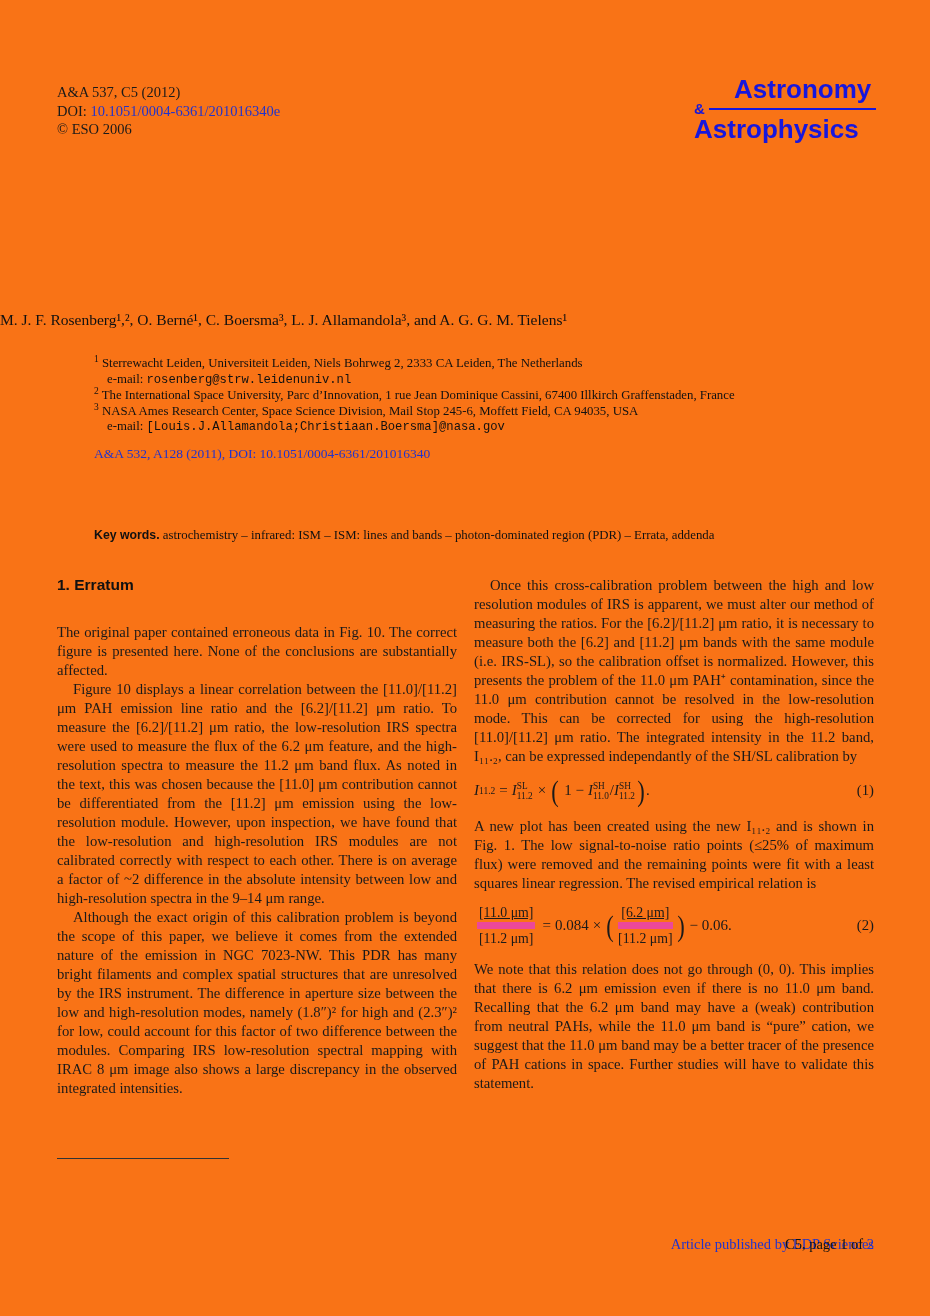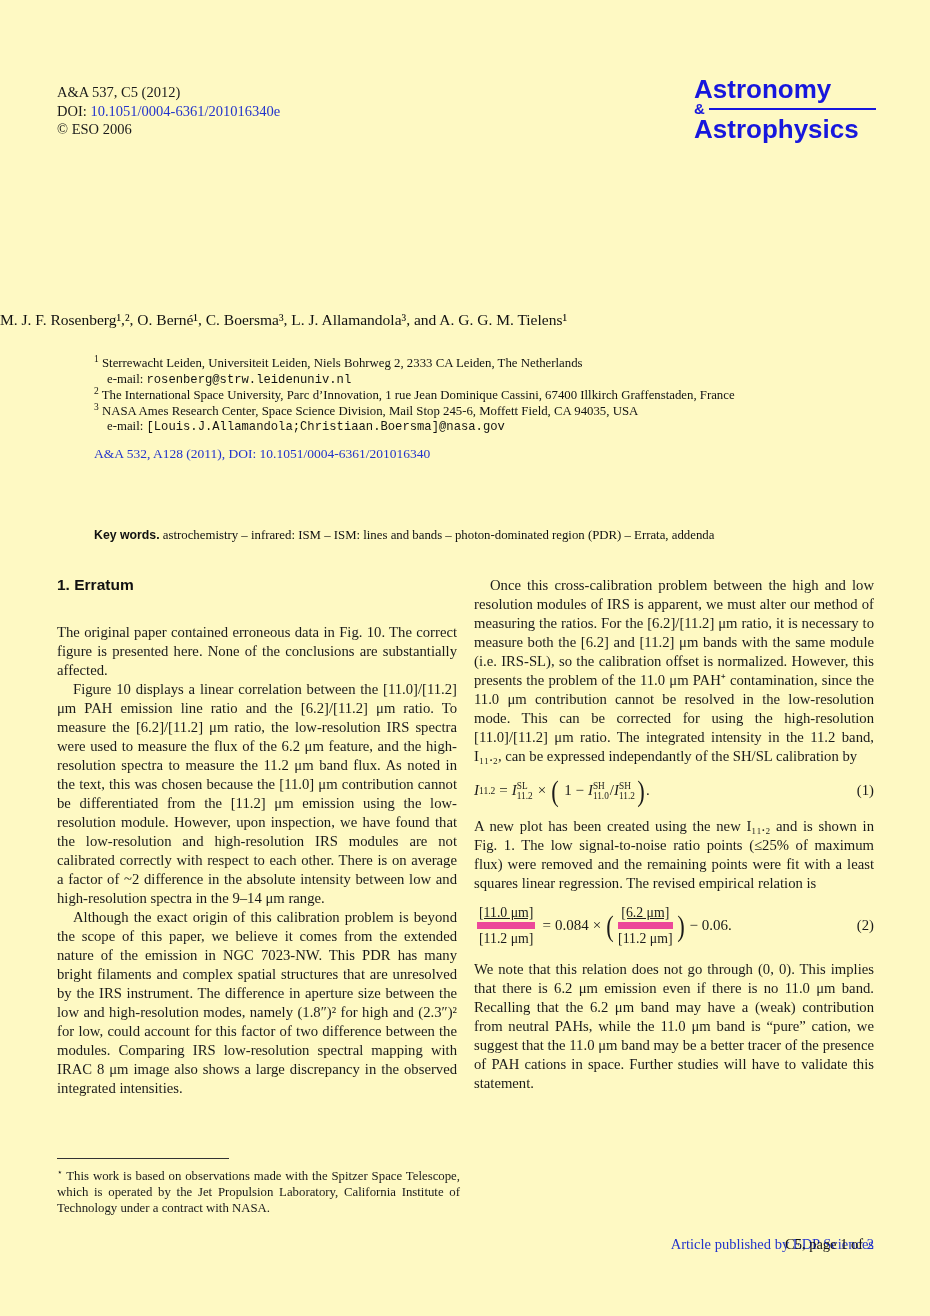--- a/index.html
+++ b/index.html
@@ -1,38 +1,38 @@
 <!DOCTYPE html>
 <html><head>
 <meta charset="utf-8">
 <style>
   * { margin:0; padding:0; box-sizing:border-box; }
   html,body { background:#e8e8e8; }
   .page {
     position:relative;
     width:930px; height:1316px;
     margin:0 auto;
-    background:#fef9c3;
+    background:#f97316;
     font-family:"Liberation Serif", serif;
     color:#1a1a1a;
     overflow:hidden;
   }
   a, .link { color:#2233cc; text-decoration:none; }
 
   
   .header-left {
     position:absolute; left:57px; top:83px;
     font-size:14.5px; line-height:18.5px;
   }
   .logo {
     position:absolute; left:694px; top:76px; width:182px;
     font-family:"Liberation Sans", sans-serif;
     font-weight:bold; color:#1717dd; line-height:1;
   }
-  .logo-line1 { font-size:26px; letter-spacing:0px; }
+  .logo-line1 { font-size:26px; letter-spacing:0px;margin-left:40px; }
   .logo-mid { display:flex; align-items:center; height:12px; margin:1px 0 1px 0; }
   .logo-amp { font-size:15px; line-height:10px; }
   .logo-rule { flex:1; border-top:2.5px solid #1717dd; margin-left:4px; }
   .logo-line2 { font-size:26px; }
 
   
   .title-block {
     position:absolute; left:0; top:201px; width:930px;
     text-align:center;
     font-family:"Liberation Sans", sans-serif;
@@ -231,21 +231,20 @@
         <span class="eq-num">(2)</span>
       </div>
 
       <p>We note that this relation does not go through (0, 0). This implies that there is 6.2 μm emission even if there is no 11.0 μm band. Recalling that the 6.2 μm band may have a (weak) contribution from neutral PAHs, while the 11.0 μm band is “pure” cation, we suggest that the 11.0 μm band may be a better tracer of the presence of PAH cations in space. Further studies will have to validate this statement.</p>
     </div>
 
   </div>
 
   <div class="footnote">
     <div class="footnote-rule"></div>
-    <div><span class="fn-star">⋆</span><span> This work is based on observations made with the Spitzer Space Telescope, which is operated by the Jet Propulsion Laboratory, California Institute of Technology under a contract with NASA.</span></div>
   </div>
 
   <div class="footer">
     <div class="footer-link"><a href="#" class="link">Article published by EDP Sciences</a></div>
     <div class="footer-page"><span>C5, page 1 of </span><a href="#" class="link">2</a></div>
   </div>
 
 </div>
 
 </body></html>

